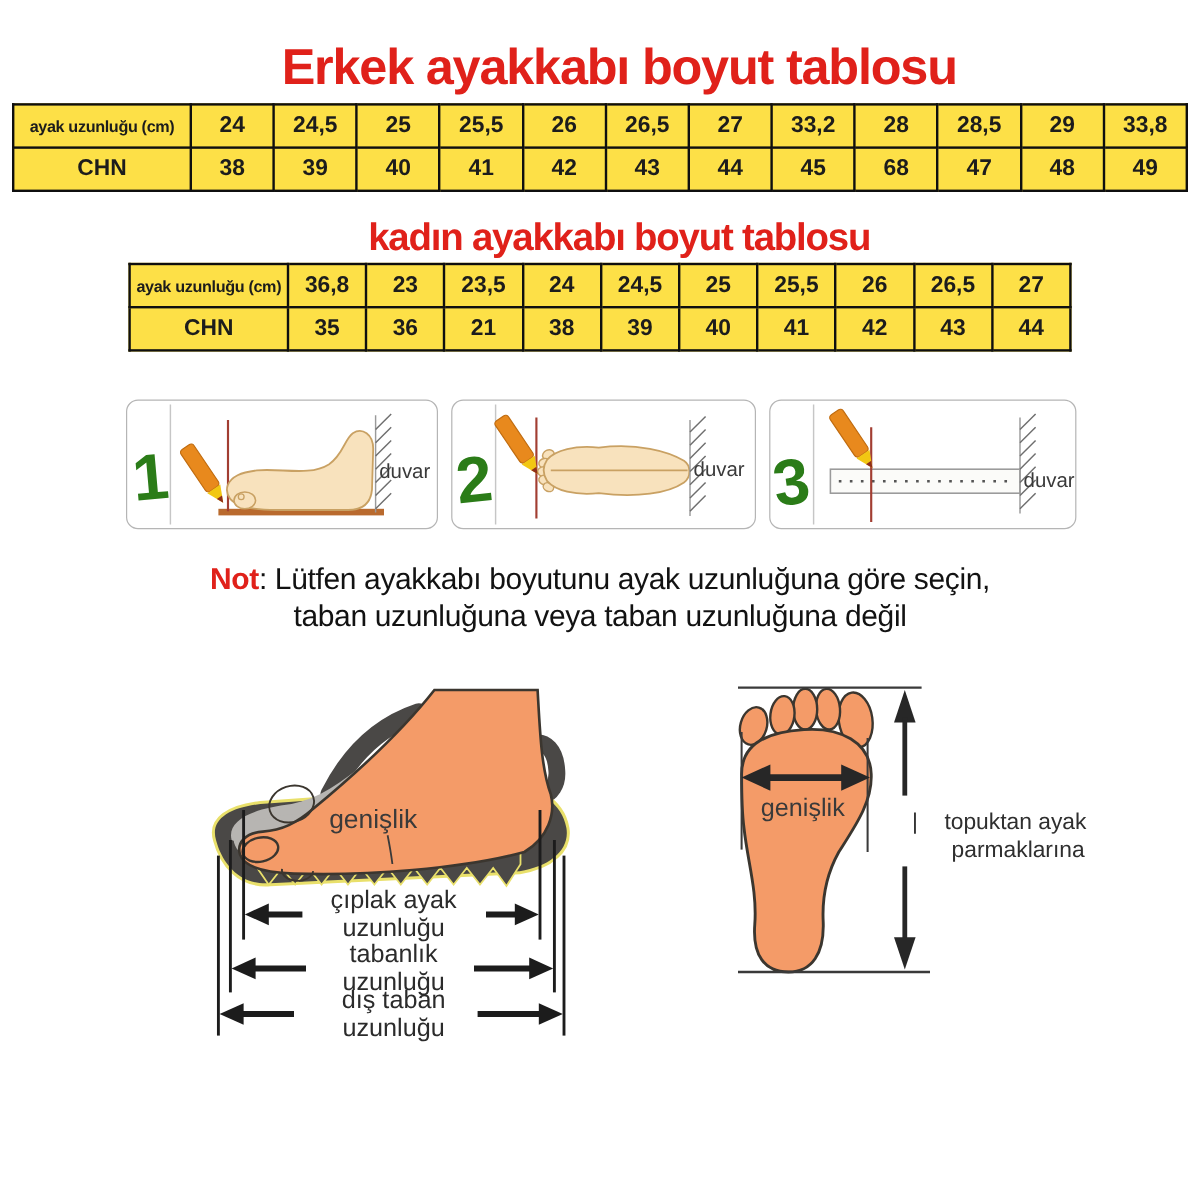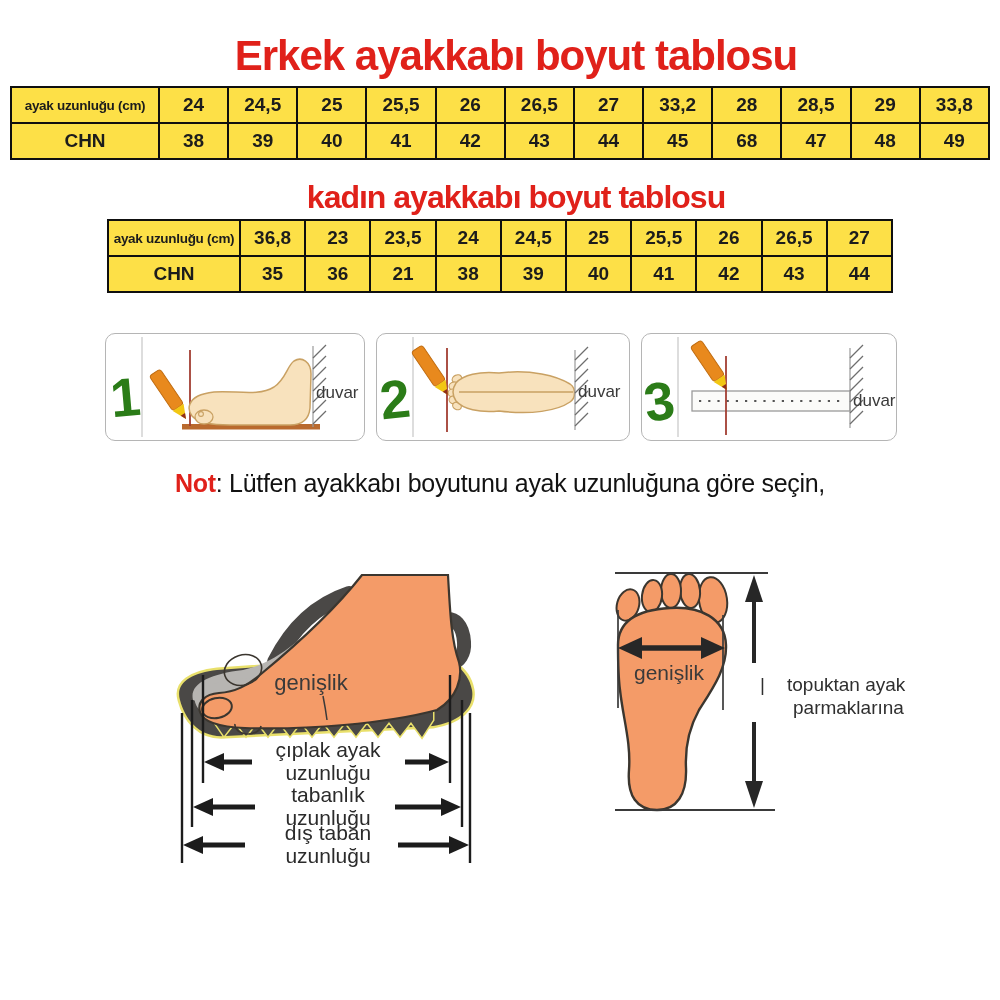--- a/index.html
+++ b/index.html
@@ -220,20 +220,21 @@
           <polygon points="-6.5,-14 6.5,-14 0,0" fill="#f2c713"></polygon>
           <polygon points="-2.6,-5.6 2.6,-5.6 0,0" fill="#8f2e1a"></polygon>
         </g>
         <text class="duvar" x="211" y="72">duvar</text>
       </svg>
     </div>
   </div>
 
   <div class="note">
     <div><span class="note-prefix">Not</span><span>: Lütfen ayakkabı boyutunu ayak uzunluğuna göre seçin,</span></div>
+    <div>taban uzunluğuna veya taban uzunluğuna değil</div>
   </div>
 
   <svg class="diagram-left" width="430" height="360" viewBox="0 0 430 360">
     <g>
       <path d="M190,112 C208,76 234,54 264,44" stroke="#4a4846" stroke-width="16" fill="none" stroke-linecap="round"></path>
       <path d="M358,70 C370,66 378,76 379,92 C380,104 374,112 366,114" stroke="#4a4846" stroke-width="14" fill="none" stroke-linecap="round"></path>
       <path d="M95,150 C90,133 106,123 132,120 L330,106 C362,104 383,118 387,140 C390,158 374,172 348,176 L140,186 C114,188 100,169 95,150 Z" fill="#4a4846" stroke="#e9e06b" stroke-width="5" paint-order="stroke"></path>
       <path d="M128,170 l11,16 l11,-14 l11,14 l11,-14 l11,14 l11,-14 l11,14 l11,-14 l11,14 l11,-14 l11,14 l11,-14 l11,14 l11,-14 l11,14 l11,-14 l11,14 l11,-14 l11,15 l11,-17 L348,158 L128,158 Z" fill="#4a4846" stroke="#e9e06b" stroke-width="3" paint-order="stroke"></path>
       <path d="M108,150 C104,134 124,124 158,120 C190,114 220,86 248,60 C258,50 266,52 262,62 C250,92 226,120 196,138 C170,152 130,160 108,150 Z" fill="#b7b5b2"></path>
       <path d="M110,152 C108,140 125,132 155,129 L320,117 C345,116 362,124 364,137 C365,149 352,157 330,160 L150,170 C128,172 113,163 110,152 Z" fill="#b7b5b2"></path>

